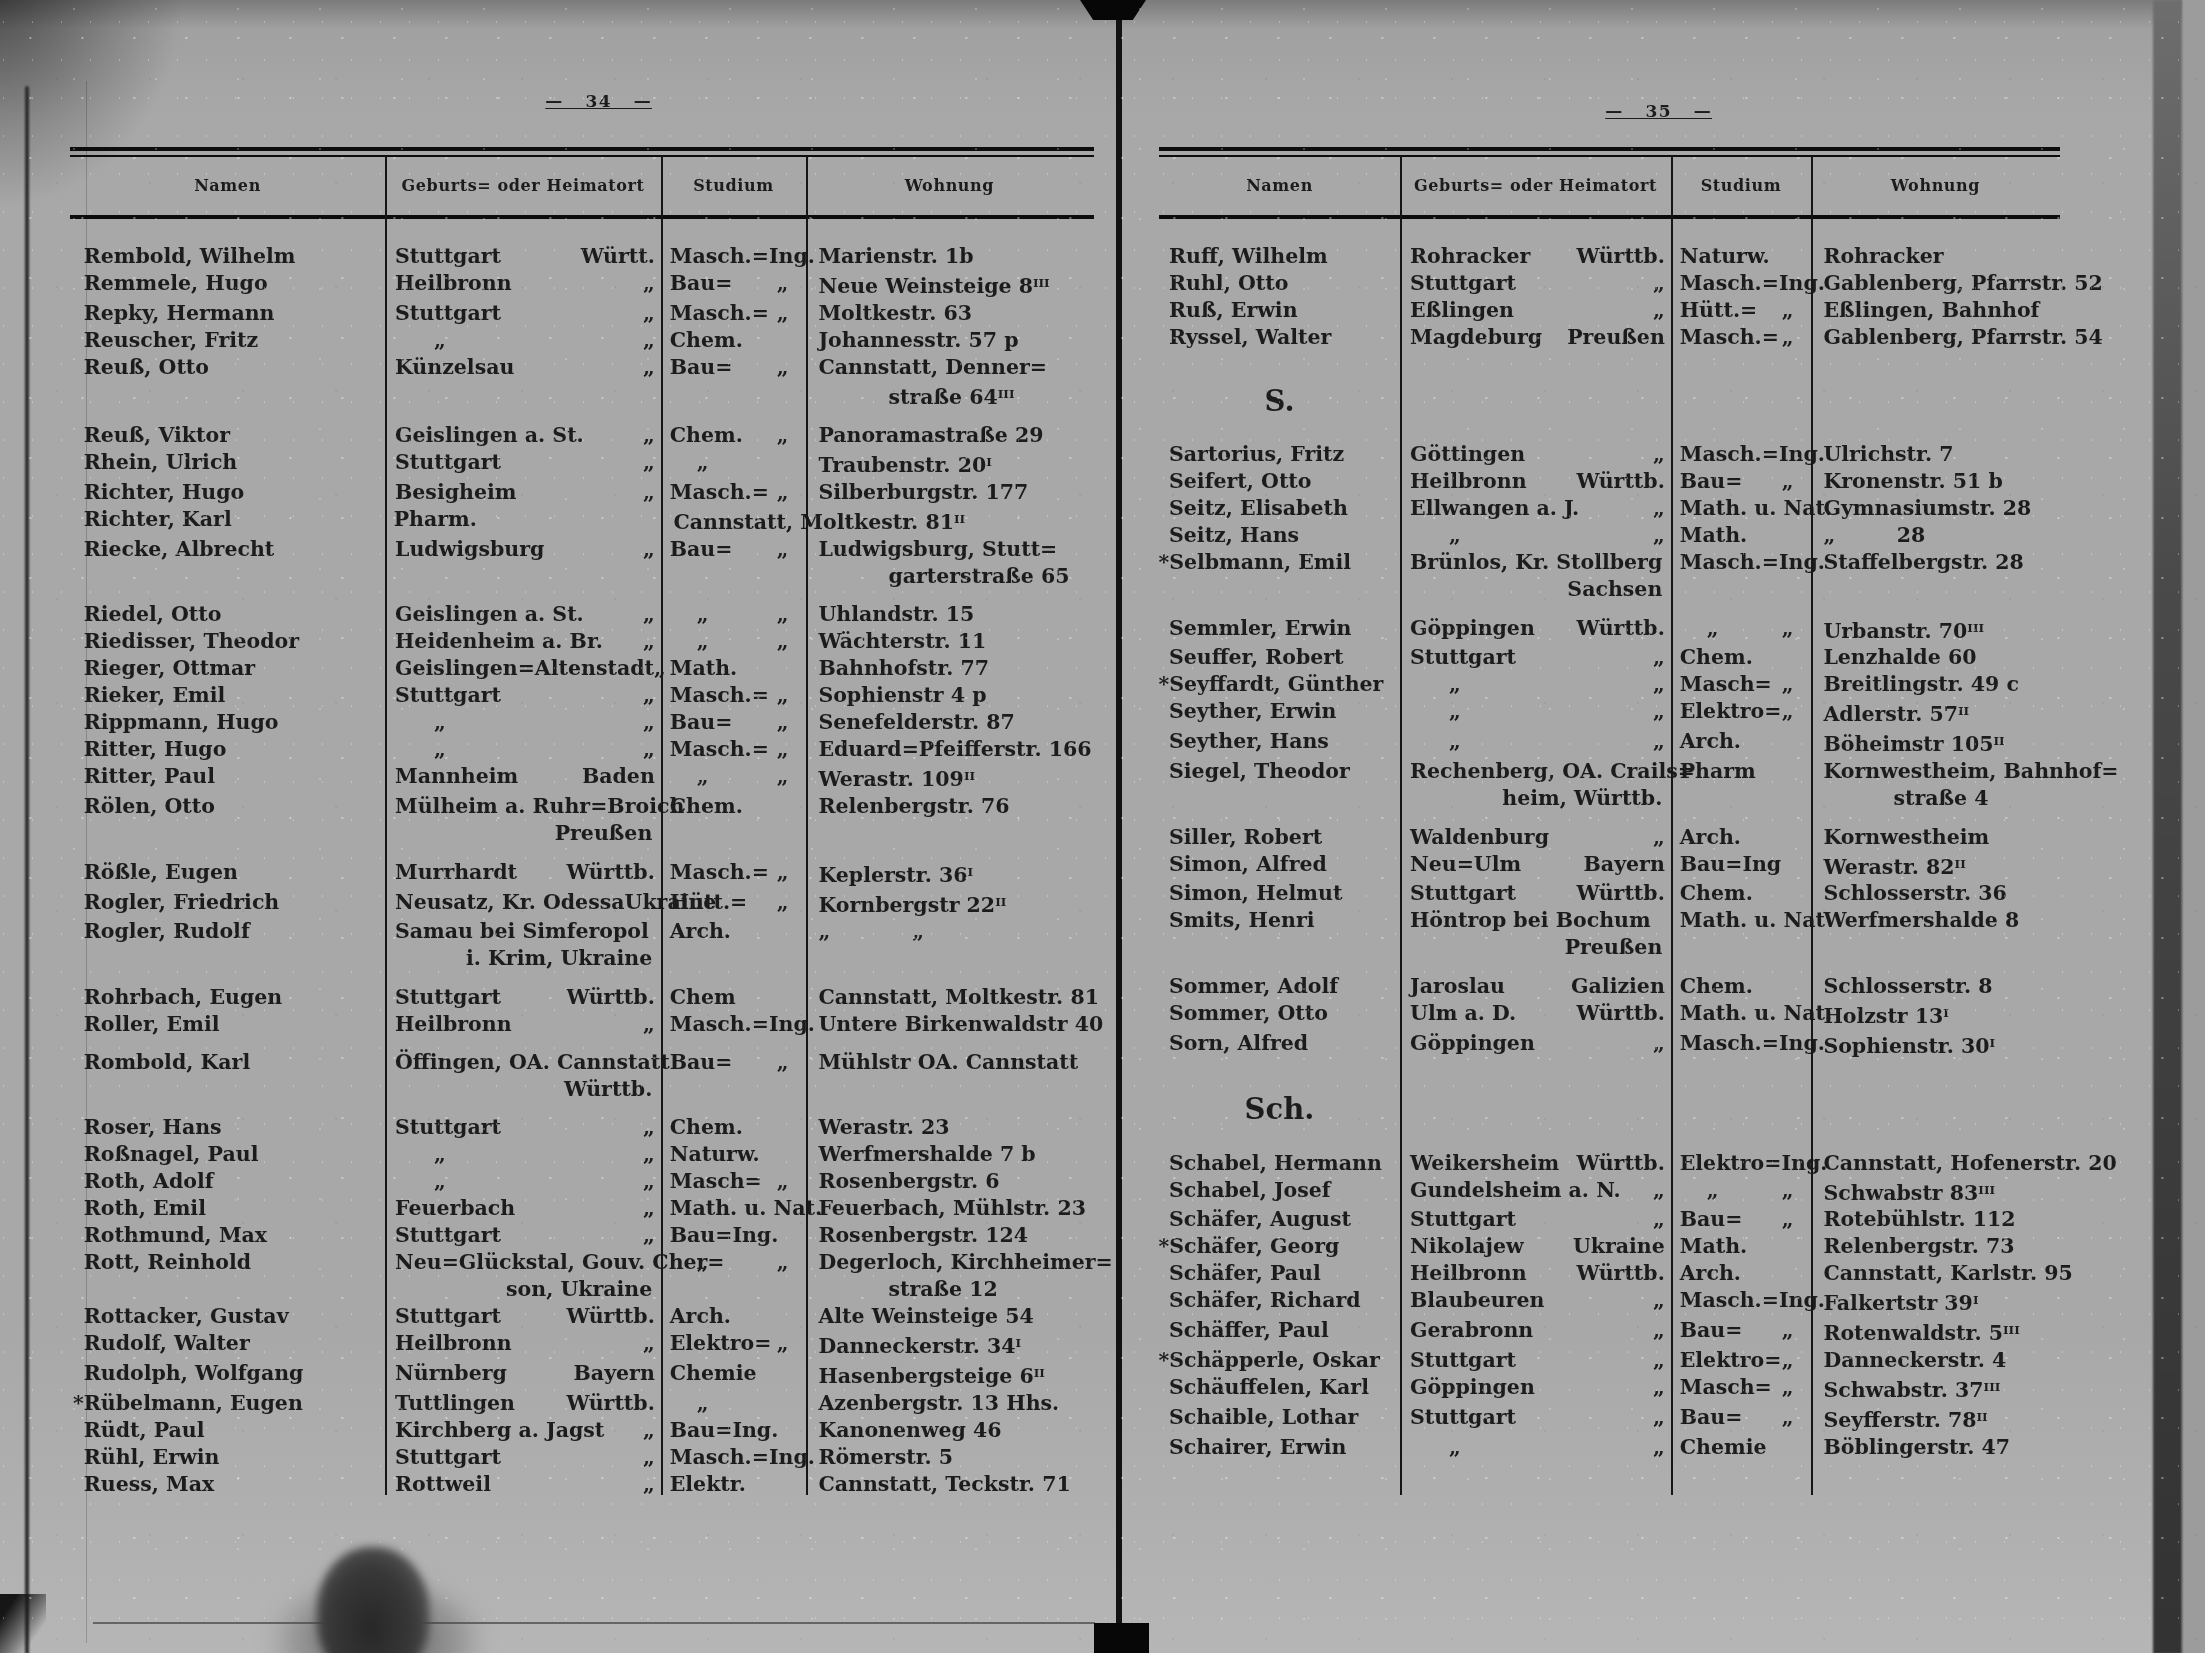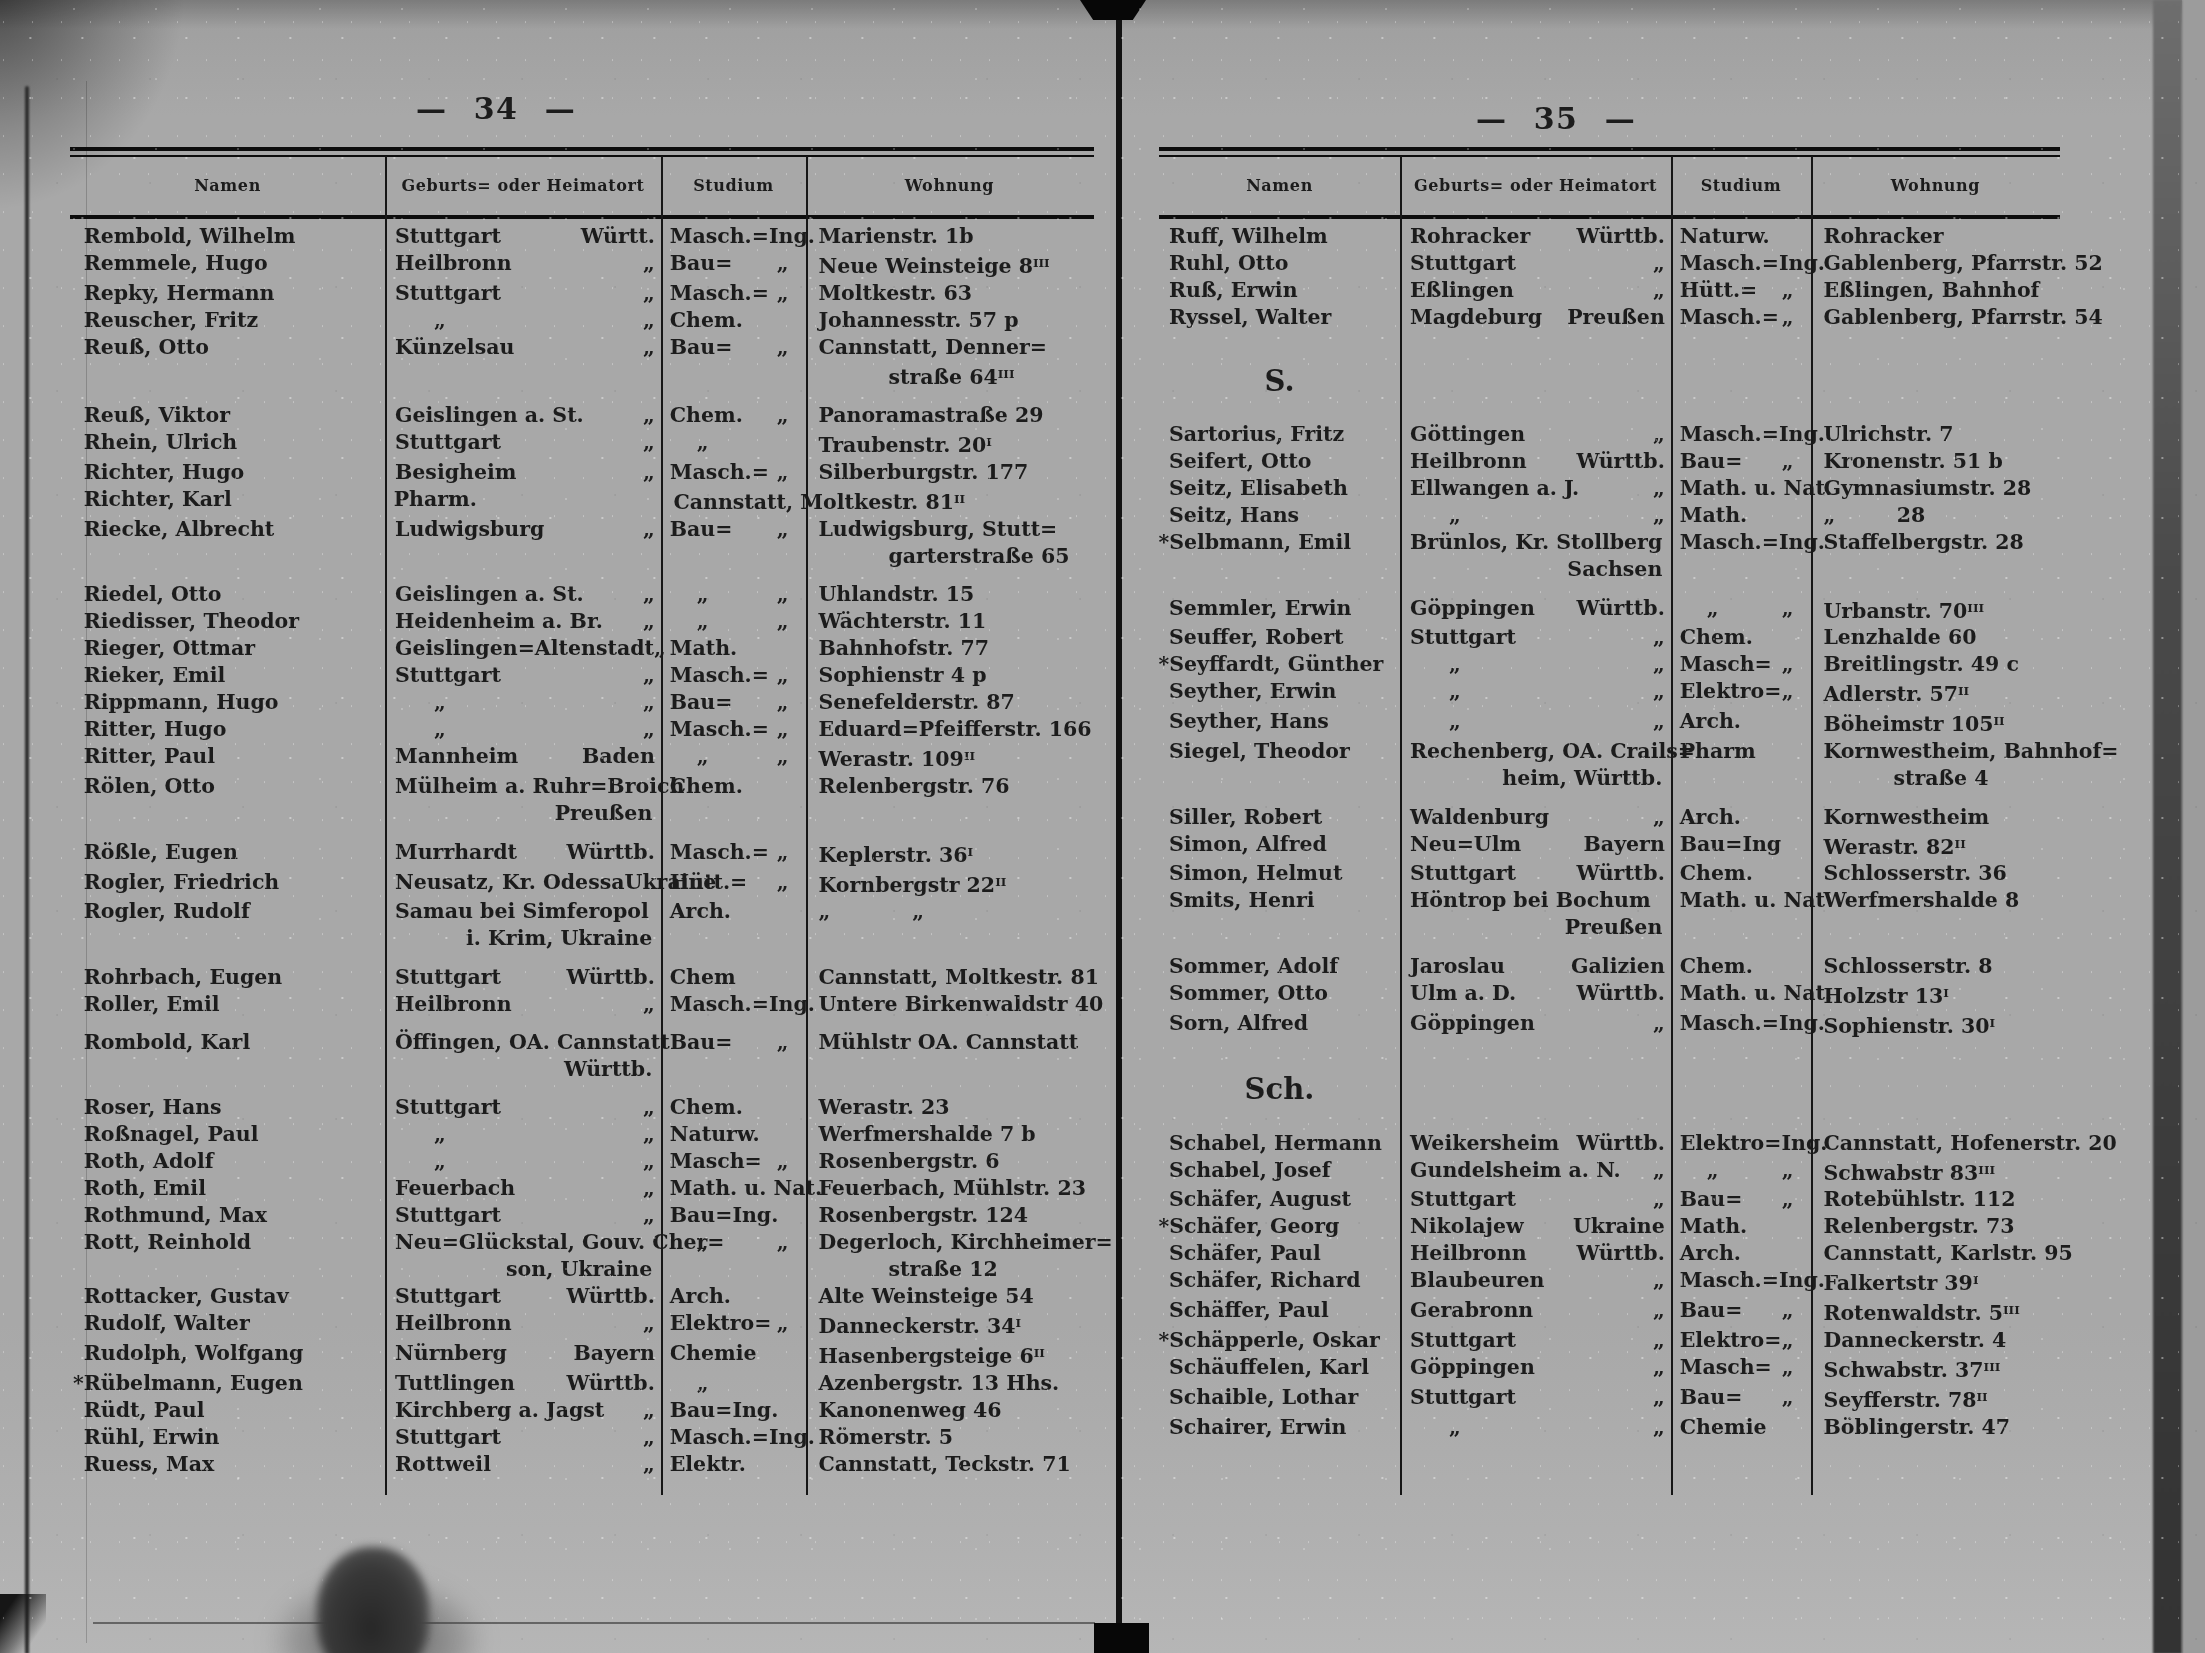--- a/index.html
+++ b/index.html
@@ -39,32 +39,32 @@
   .page-bottom-line{position:absolute;left:93px;top:1622px;width:1002px;height:1.9px;z-index:4;
     background:rgba(35,35,35,.55);filter:blur(0.6px);}
   
   .finger{position:absolute;left:268px;top:1526px;width:218px;height:128px;z-index:45;pointer-events:none;}
   .finger .halo{position:absolute;inset:-21px;filter:blur(10px);
     background:radial-gradient(ellipse 55% 52% at 50% 80%,rgba(35,35,35,.6),rgba(80,80,80,.3) 58%,transparent 76%);}
   .finger .core{position:absolute;left:49px;top:21px;width:112px;height:131px;filter:blur(4.4px);
     border-radius:48% 48% 42% 42%;
     background:radial-gradient(ellipse at 48% 62%,#272727,#383838 52%,#4e4e4e 72%,rgba(90,90,90,.4) 88%,transparent 97%);}
   
-  .pagenum{position:absolute;width:236px;text-align:left;font-size:30px;z-index:10;
-    word-spacing:15px;letter-spacing:1.2px;}
+  .pagenum{position:absolute;width:236px;text-align:right;font-size:17px;z-index:10;
+    word-spacing:15px;letter-spacing:1.2px;text-decoration:underline;}
   
   .table{position:absolute;top:147px;z-index:10;}
   .rule{background:var(--rule,#0d0d0d);}
   .r1{height:4.4px;}
   .r2{height:1.9px;margin-top:3.7px;}
   .r3{height:4.4px;}
   .thead{display:grid;height:58px;align-items:center;}
   .th{text-align:center;font-size:16px;letter-spacing:0.6px;}
   .vsep{position:absolute;top:8.7px;height:1339px;width:1.9px;background:#161616;}
-  .rows{margin-top:4px;font-size:20.5px;line-height:27px;}
+  .rows{margin-top:24px;font-size:20.5px;line-height:27px;}
   .row{display:grid;min-height:27px;}
   .row.gap{margin-bottom:11.2px;}
   .tbl-left .thead,.tbl-left .row{grid-template-columns:315px 276px 145px 287px;}
   .tbl-right .thead,.tbl-right .row{grid-template-columns:241px 271px 140px 249px;}
   .cell{overflow:visible;white-space:nowrap;}
   .cell.name{padding-left:13.7px;}
   .cell.name.hang{text-indent:-10.6px;}
   .tbl-right .cell.name{padding-left:10px;}
   .cell.orig{padding-left:10px;padding-right:6.2px;}
   .oline{display:flex;justify-content:space-between;}

